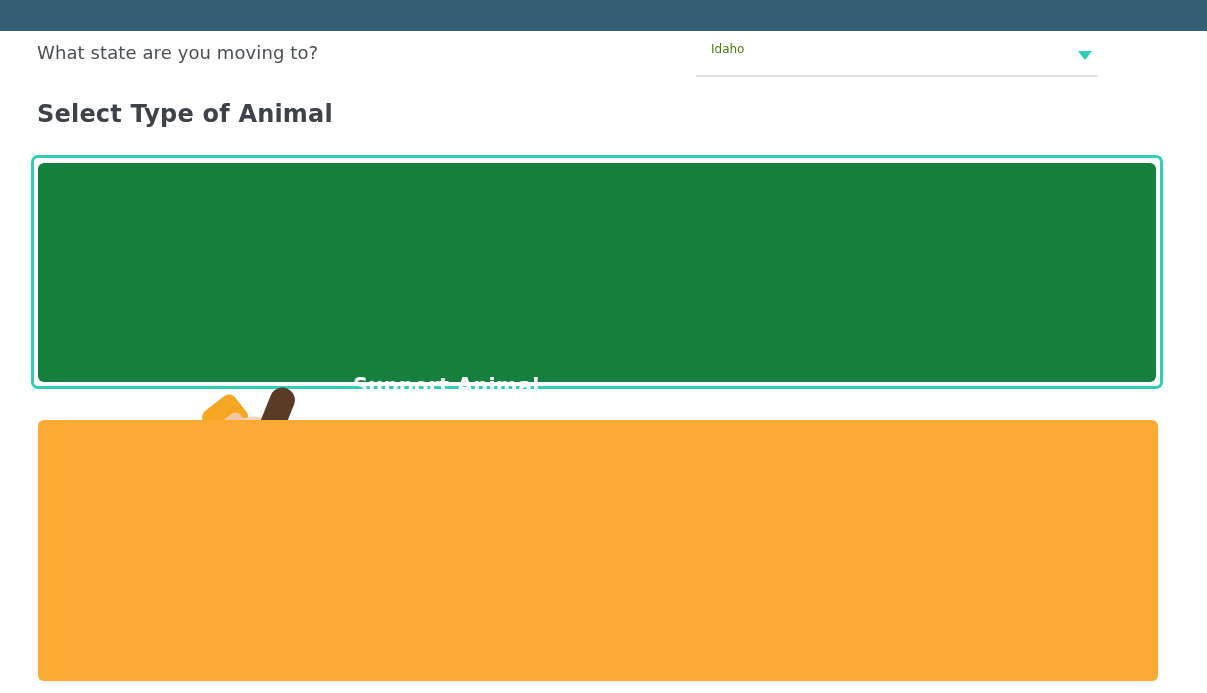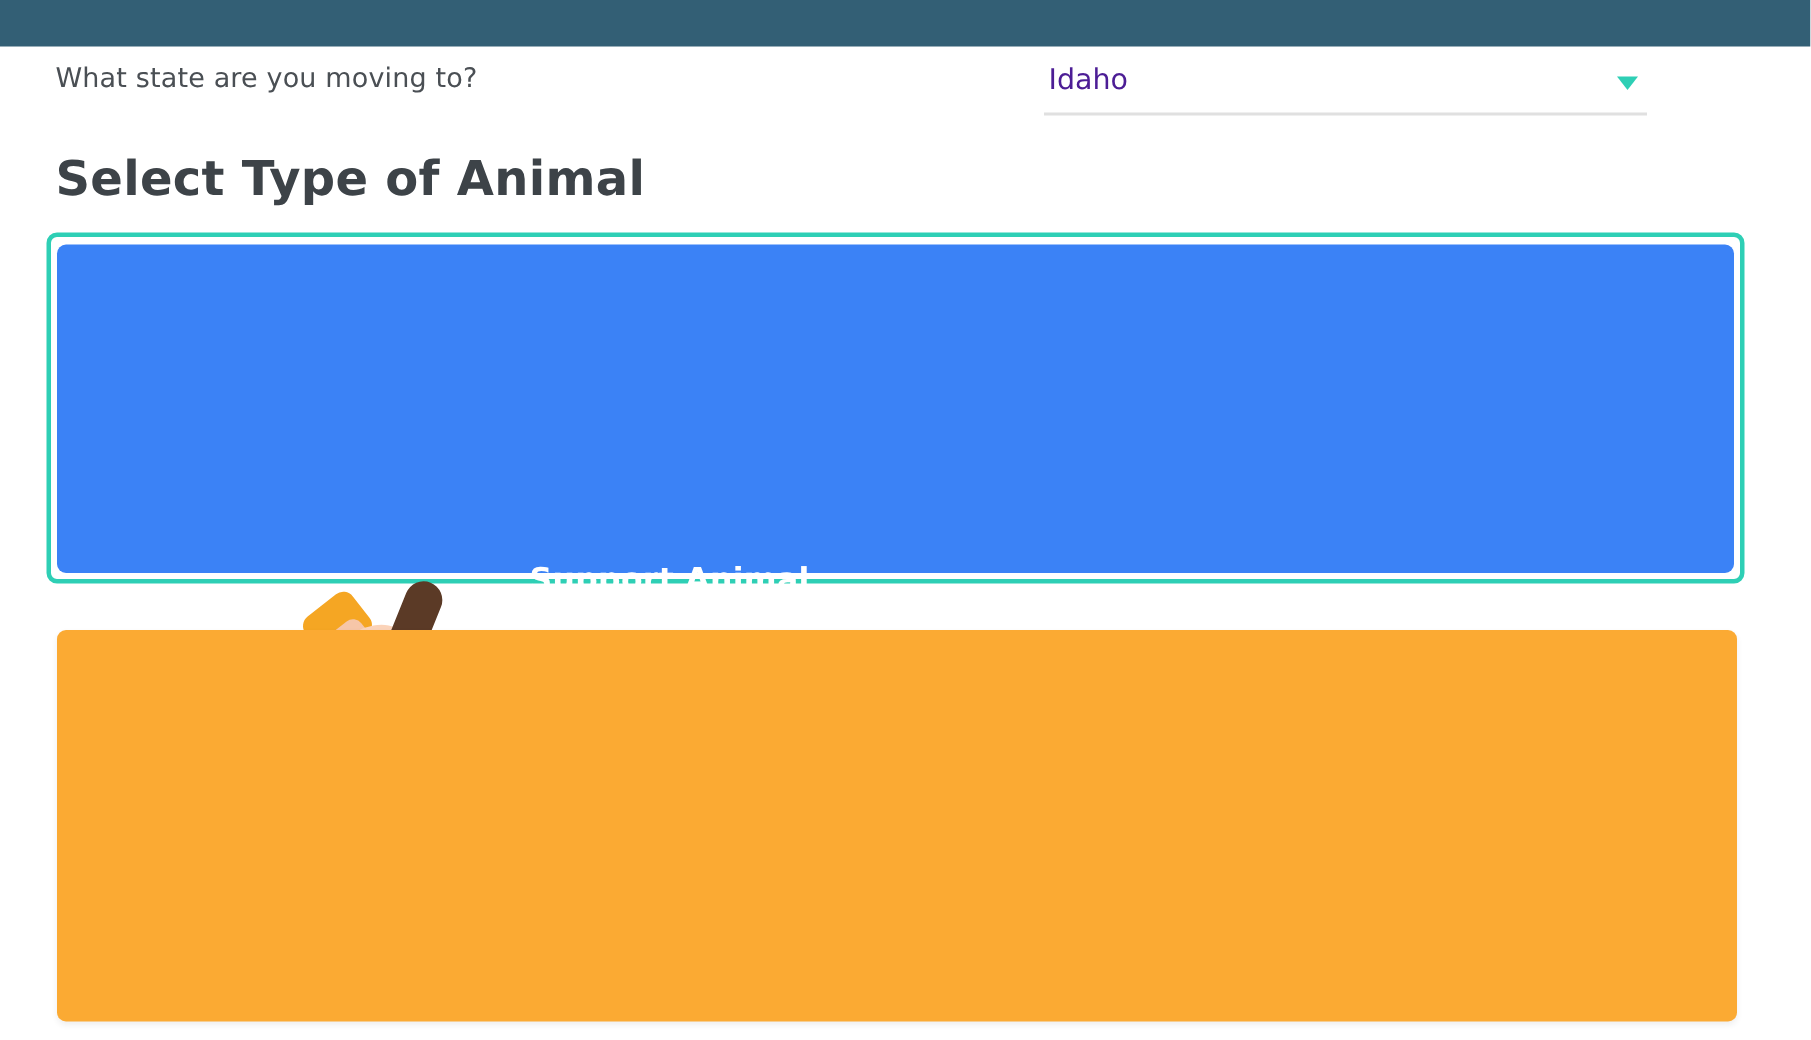--- a/index.html
+++ b/index.html
@@ -44,42 +44,42 @@
   .select-wrap {
     position: absolute;
     left: 696px;
     top: 6px;
     width: 402px;
     height: 38px;
     border-bottom: 2px solid #e0e0e0;
   }
   .select-value {
     position: absolute;
-    left: 3px;
+    left: 15px;
     top: 5px;
-    font-size: 19px;
-    color: #4c1d95;
+    font-size: 12px;
+    color: #4d7c0f;
   }
   .select-caret {
     position: absolute;
     right: 6px;
     top: 14px;
     width: 0;
     height: 0;
     border-left: 7px solid transparent;
     border-right: 7px solid transparent;
     border-top: 9px solid #2ecfb5;
   }
 
   
   .section-title {
     position: absolute;
     left: 37px;
     top: 100px;
-    font-size: 32px;
+    font-size: 24px;
     font-weight: bold;
     color: #3d4348;
     letter-spacing: .2px;
   }
 
   
   .card-outline {
     position: absolute;
     left: 31px;
     top: 155px;
@@ -93,21 +93,21 @@
   .card {
     position: absolute;
     border-radius: 6px;
     box-sizing: border-box;
   }
   .card-support {
     left: 38px;
     top: 163px;
     width: 1118px;
     height: 219px;
-    background: #3b82f6;
+    background: #15803d;
   }
   .card-service {
     left: 38px;
     top: 420px;
     width: 1120px;
     height: 261px;
     background: #fbaa33;
     box-shadow: 0 2px 4px rgba(0,0,0,0.07);
   }
 

